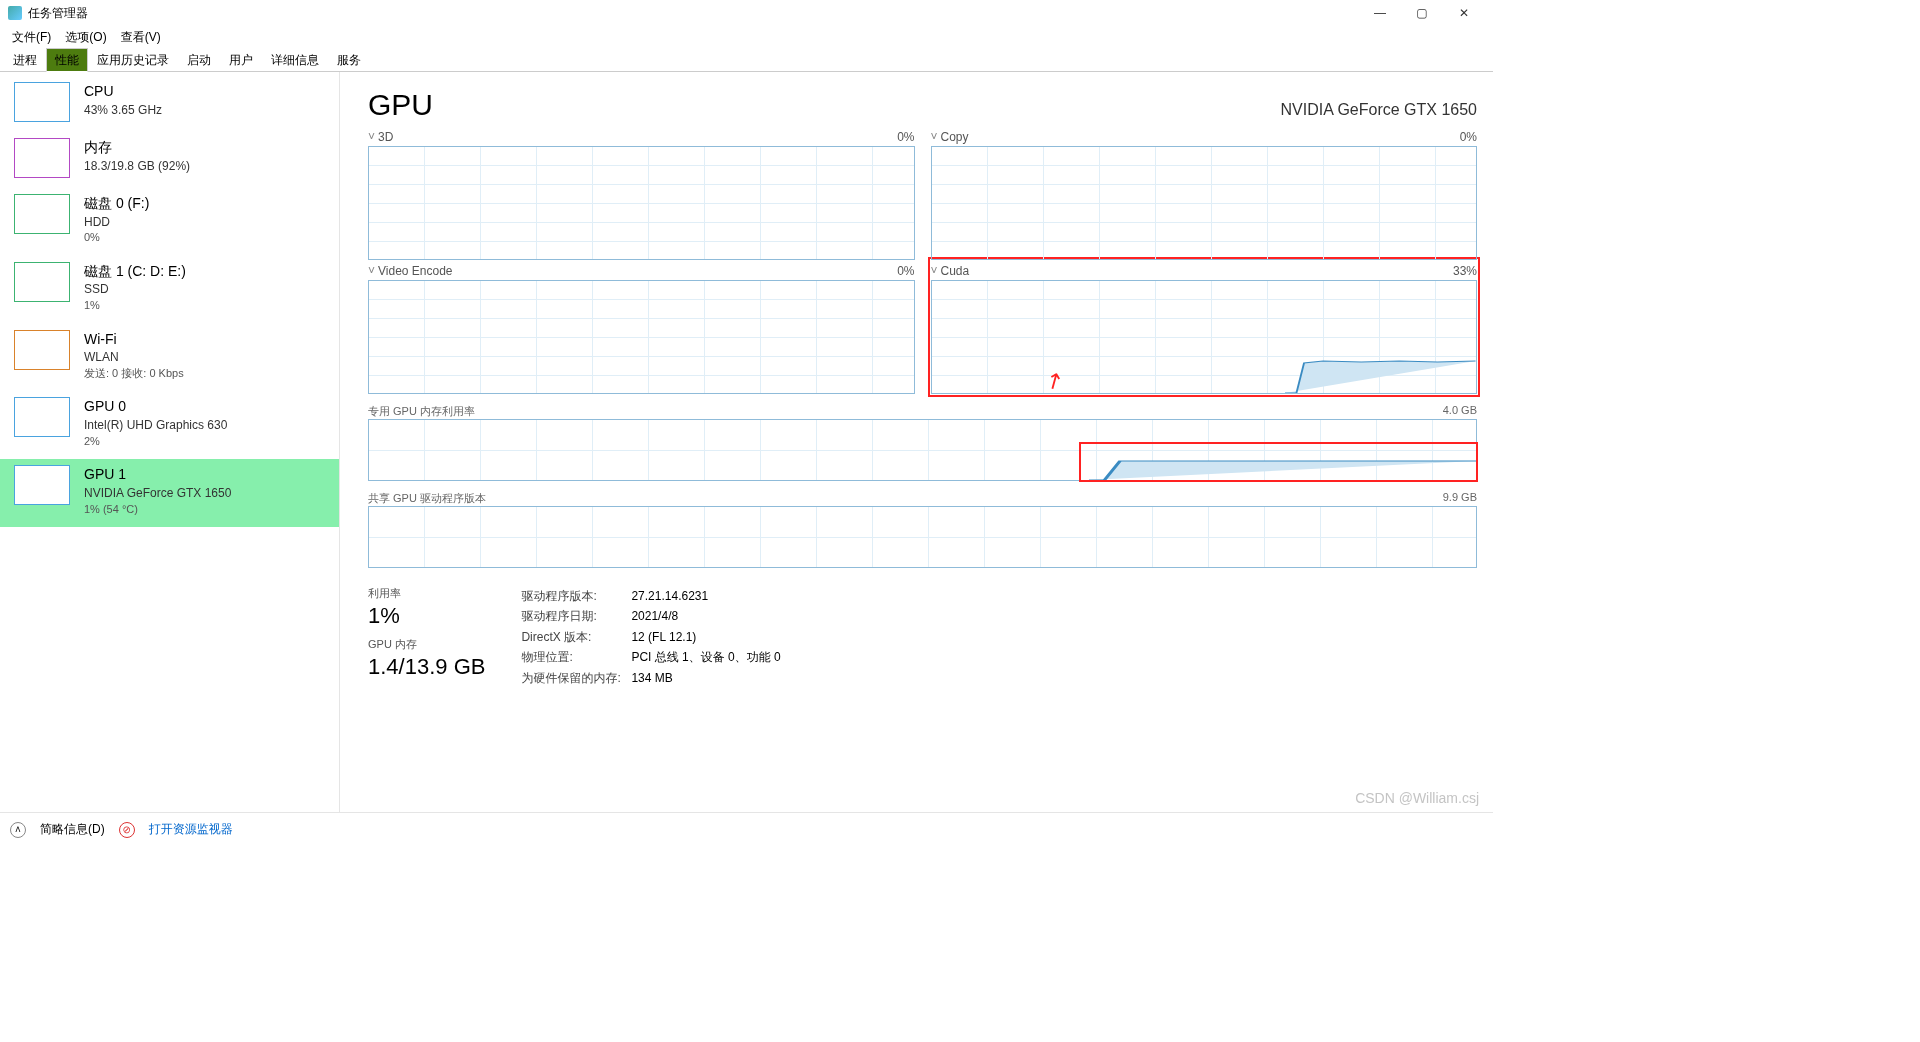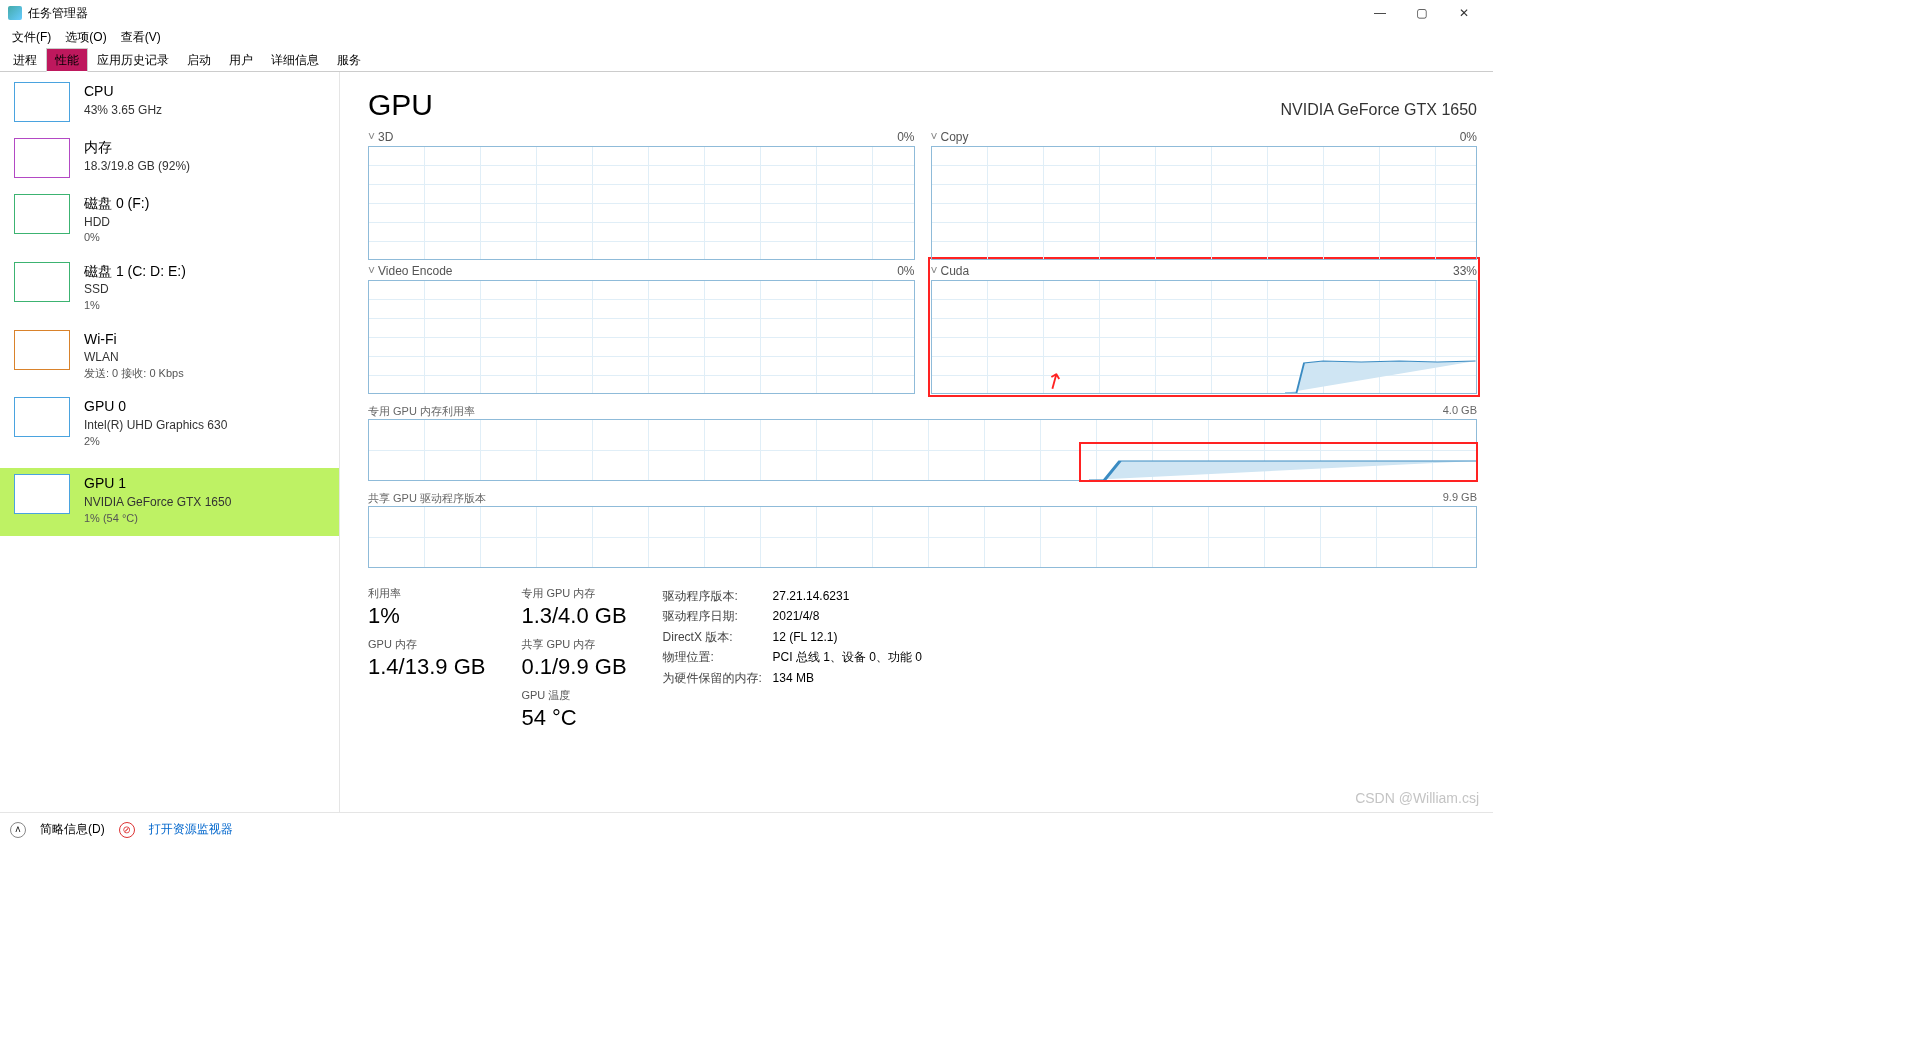--- a/index.html
+++ b/index.html
@@ -5,25 +5,25 @@
 * { margin: 0; padding: 0; box-sizing: border-box; font-family: "Microsoft YaHei", "Segoe UI", sans-serif; }
 body { background: #fff; font-size: 12px; color: #000; width: 1493px; }
 .titlebar { display: flex; align-items: center; height: 26px; padding: 0 8px; }
 .titlebar-icon { width: 14px; height: 14px; margin-right: 6px; background: linear-gradient(135deg,#4aa,#6cf); border-radius: 2px; }
 .win-controls { margin-left: auto; display: flex; gap: 0; }
 .win-btn { width: 42px; height: 24px; display: flex; align-items: center; justify-content: center; font-size: 12px; color: #333; }
 .menubar { display: flex; height: 22px; align-items: center; padding: 0 6px; gap: 2px; }
 .menu-item { padding: 2px 6px; }
 .tabbar { display: flex; height: 24px; border-bottom: 1px solid #ccc; padding-left: 4px; }
 .tab { padding: 3px 8px; border: 1px solid transparent; font-size: 12px; }
-.tab.active { border: 1px solid #ccc; border-bottom: 1px solid #fff; background: #be185d; margin-bottom: -1px; }
+.tab.active { border: 1px solid #ccc; border-bottom: 1px solid #fff; background: #4d7c0f; margin-bottom: -1px; }
 .body { display: flex; height: 740px; }
 .sidebar { width: 340px; border-right: 1px solid #e5e5e5; overflow-y: auto; padding-top: 4px; }
 .sb-item { display: flex; padding: 6px 10px 10px 14px; gap: 14px; }
-.sb-item.selected { background: #bef264; margin-top: 9px; }
+.sb-item.selected { background: #86efac; }
 .sb-thumb { width: 56px; height: 40px; border: 1px solid; background: #fff; flex-shrink: 0; position: relative; }
 .sb-text { display: flex; flex-direction: column; line-height: 1.4; }
 .sb-title { font-size: 14px; }
 .sb-sub { font-size: 12px; color: #333; }
 .sb-sub.small { font-size: 11px; color: #555; }
 .main { flex: 1; padding: 8px 16px 0 28px; position: relative; }
 .mh { display: flex; justify-content: space-between; align-items: baseline; margin-bottom: 4px; margin-top: 8px; }
 .mh h1 { font-weight: 400; font-size: 30px; }
 .mh-right { font-size: 16px; color: #333; }
 .chart-grid { display: flex; gap: 16px; }
@@ -200,28 +200,20 @@
       </div>
     <div class="wide-chart"></div>
 
     <div class="stats">
       <div class="stat-col">
         <div class="lbl">利用率</div>
         <div class="big">1%</div>
         <div class="lbl">GPU 内存</div>
         <div class="big">1.4/13.9 GB</div>
       </div>
-      <div class="stat-col">
-        <div class="lbl">专用 GPU 内存</div>
-        <div class="big">1.3/4.0 GB</div>
-        <div class="lbl">共享 GPU 内存</div>
-        <div class="big">0.1/9.9 GB</div>
-        <div class="lbl">GPU 温度</div>
-        <div class="big">54 °C</div>
-      </div>
       <div class="stat-col" id="kv">
           <div class="kv-row">
             <span class="k">驱动程序版本:</span>
             <span>27.21.14.6231</span>
           </div>
           <div class="kv-row">
             <span class="k">驱动程序日期:</span>
             <span>2021/4/8</span>
           </div>
           <div class="kv-row">

